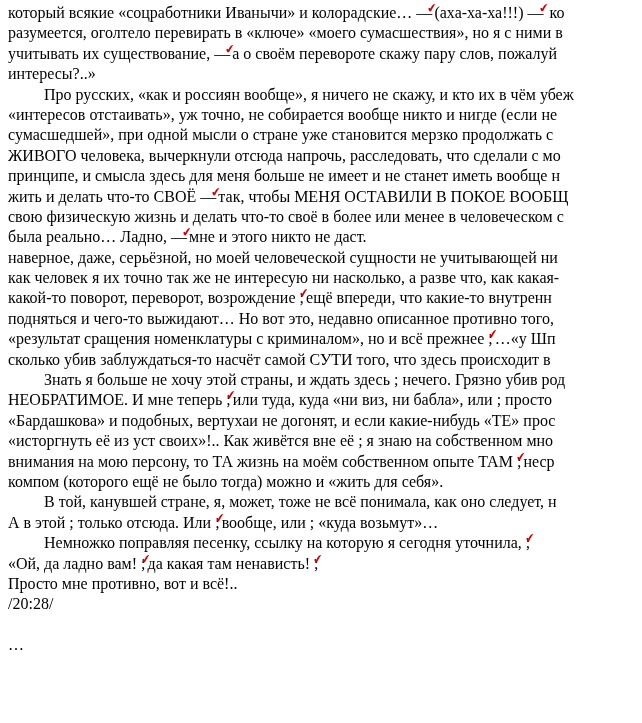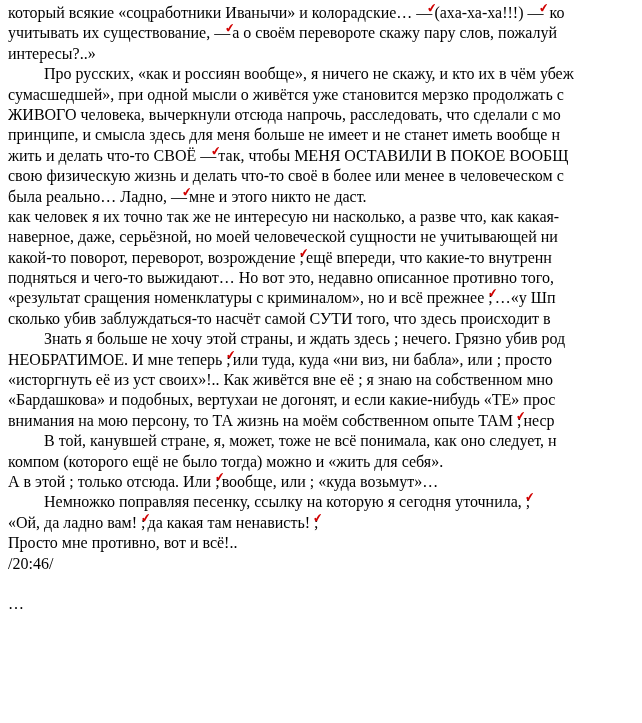--- a/index.html
+++ b/index.html
@@ -32,43 +32,45 @@
     margin:0 -3px 0 -5px;
     transform:rotate(-8deg);
   }
 </style>
 </head>
 <body>
 
 <div class="page">
   <div id="doc">
       <div class="line">который всякие «соцработники Иванычи» и колорадские… —<span class="chk">✔</span>(аха-ха-ха!!!) —<span class="chk">✔</span> ко</div>
+      <div class="line">разумеется, оголтело перевирать в «ключе» «моего сумасшествия», но я с ними в</div>
       <div class="line">учитывать их существование, —<span class="chk">✔</span>а о своём перевороте скажу пару слов, пожалуй</div>
       <div class="line">интересы?..»</div>
       <div class="line ind">Про русских, «как и россиян вообще», я ничего не скажу, и кто их в чём убеж</div>
-      <div class="line">сумасшедшей», при одной мысли о живётся уже становится мерзко продолжать с</div>
+      <div class="line">«интересов отстаивать», уж точно, не собирается вообще никто и нигде (если не</div>
+      <div class="line">сумасшедшей», при одной мысли о стране уже становится мерзко продолжать с</div>
       <div class="line">ЖИВОГО человека, вычеркнули отсюда напрочь, расследовать, что сделали с мо</div>
       <div class="line">принципе, и смысла здесь для меня больше не имеет и не станет иметь вообще н</div>
       <div class="line">жить и делать что-то СВОЁ —<span class="chk">✔</span>так, чтобы МЕНЯ ОСТАВИЛИ В ПОКОЕ ВООБЩ</div>
       <div class="line">свою физическую жизнь и делать что-то своё в более или менее в человеческом с</div>
       <div class="line">была реально… Ладно, —<span class="chk">✔</span>мне и этого никто не даст.</div>
+      <div class="line">наверное, даже, серьёзной, но моей человеческой сущности не учитывающей ни</div>
       <div class="line">как человек я их точно так же не интересую ни насколько, а разве что, как какая-</div>
-      <div class="line">наверное, даже, серьёзной, но моей человеческой сущности не учитывающей ни</div>
       <div class="line">какой-то поворот, переворот, возрождение ;<span class="chk">✔</span>ещё впереди, что какие-то внутренн</div>
       <div class="line">подняться и чего-то выжидают… Но вот это, недавно описанное противно того,</div>
       <div class="line">«результат сращения номенклатуры с криминалом», но и всё прежнее ;<span class="chk">✔</span>…«у Шп</div>
       <div class="line">сколько убив заблуждаться-то насчёт самой СУТИ того, что здесь происходит в</div>
       <div class="line ind">Знать я больше не хочу этой страны, и ждать здесь ; нечего. Грязно убив род</div>
       <div class="line">НЕОБРАТИМОЕ. И мне теперь ;<span class="chk">✔</span>или туда, куда «ни виз, ни бабла», или ; просто</div>
+      <div class="line">«Бардашкова» и подобных, вертухаи не догонят, и если какие-нибудь «ТЕ» прос</div>
       <div class="line">«исторгнуть её из уст своих»!.. Как живётся вне её ; я знаю на собственном мно</div>
-      <div class="line">«Бардашкова» и подобных, вертухаи не догонят, и если какие-нибудь «ТЕ» прос</div>
       <div class="line">внимания на мою персону, то ТА жизнь на моём собственном опыте ТАМ ;<span class="chk">✔</span>неср</div>
+      <div class="line">компом (которого ещё не было тогда) можно и «жить для себя».</div>
       <div class="line ind">В той, канувшей стране, я, может, тоже не всё понимала, как оно следует, н</div>
-      <div class="line">компом (которого ещё не было тогда) можно и «жить для себя».</div>
       <div class="line">А в этой ; только отсюда. Или ;<span class="chk">✔</span>вообще, или ; «куда возьмут»…</div>
       <div class="line ind">Немножко поправляя песенку, ссылку на которую я сегодня уточнила, ;<span class="chk">✔</span></div>
       <div class="line">«Ой, да ладно вам! ;<span class="chk">✔</span>да какая там ненависть! ;<span class="chk">✔</span></div>
       <div class="line">Просто мне противно, вот и всё!..</div>
-      <div class="line">/20:46/</div>
+      <div class="line">/20:28/</div>
       <div class="line">&nbsp;</div>
       <div class="line">…</div>
     </div>
 </div>
 
 </body></html>

